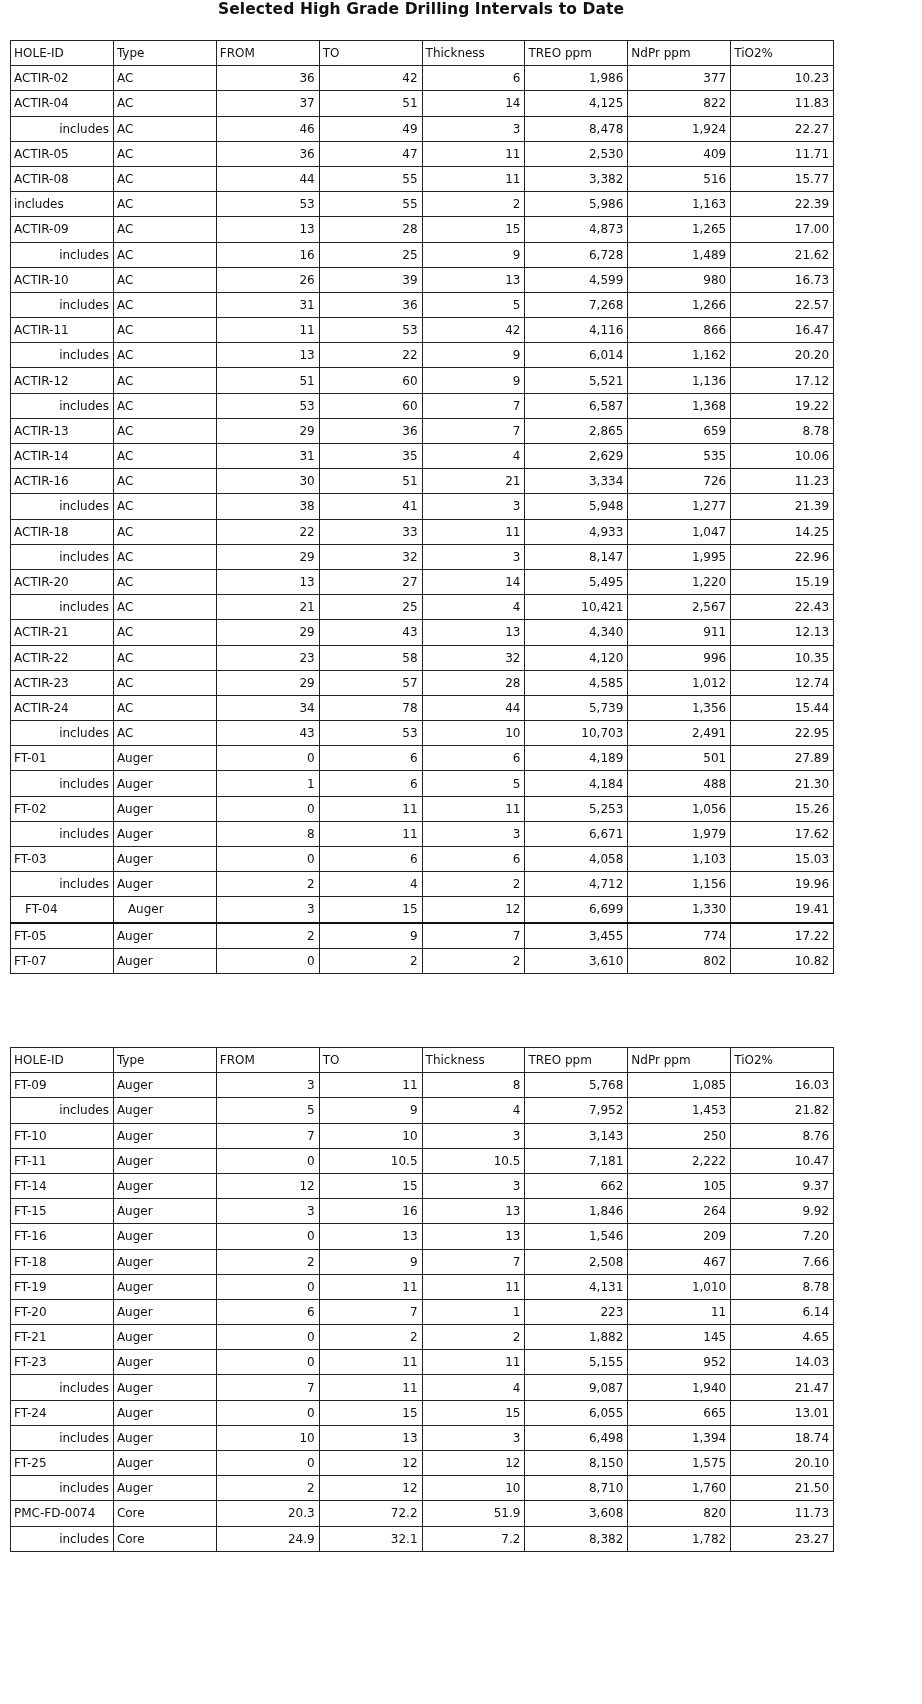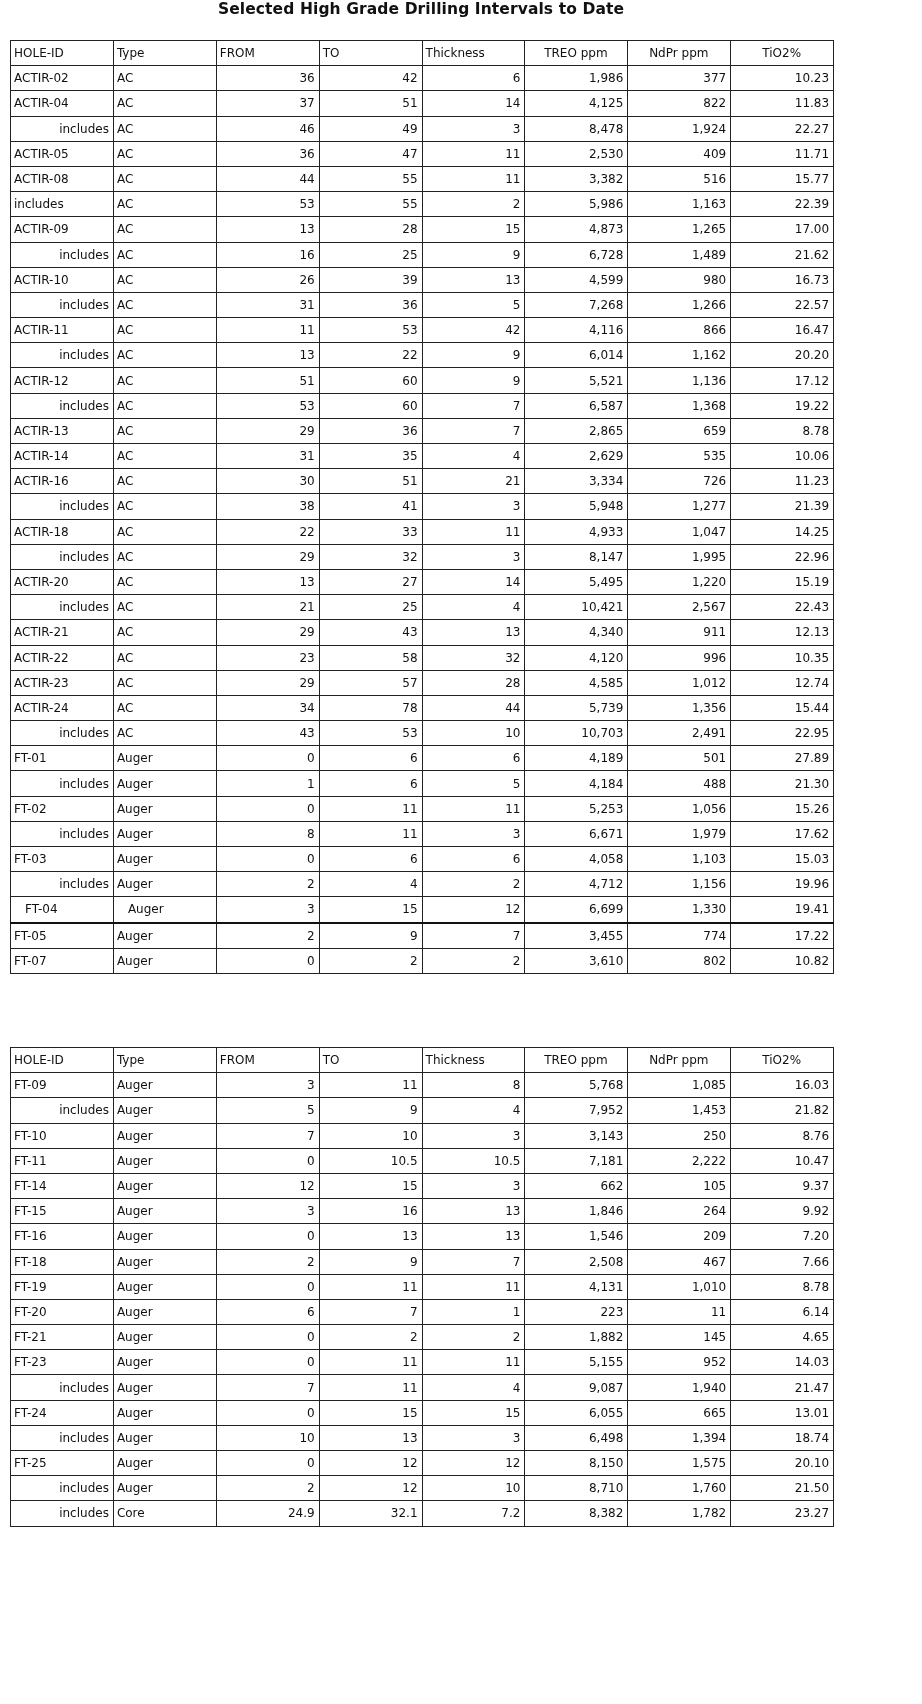--- a/index.html
+++ b/index.html
@@ -36,21 +36,21 @@
     table.data th, table.data td {
       border: 1px solid #222222;
       height: 24.2px;
       padding: 0 4px 0 3px;
       font-weight: normal;
       white-space: nowrap;
       overflow: hidden;
       vertical-align: middle;
     }
     table.data th { text-align: left; }
-    table.data th.num { text-align: center; }
+    table.data th.num { text-align: left; }
     table.data td { text-align: left; }
     table.data td.num { text-align: right; }
     table.data td.hole.sub { text-align: right; }
     tr.heavy-bottom td { border-bottom: 2px solid #111111; padding-left: 14px; }
   </style>
 </head>
 <body>
 
 <div class="title">Selected High Grade Drilling Intervals to Date</div>
 
@@ -629,20 +629,30 @@
         <td class="hole sub">includes</td>
         <td>Auger</td>
         <td class="num">2</td>
         <td class="num">12</td>
         <td class="num">10</td>
         <td class="num">8,710</td>
         <td class="num">1,760</td>
         <td class="num">21.50</td>
       </tr>
       <tr>
+        <td class="hole">PMC-FD-0074</td>
+        <td>Core</td>
+        <td class="num">20.3</td>
+        <td class="num">72.2</td>
+        <td class="num">51.9</td>
+        <td class="num">3,608</td>
+        <td class="num">820</td>
+        <td class="num">11.73</td>
+      </tr>
+      <tr>
         <td class="hole sub">includes</td>
         <td>Core</td>
         <td class="num">24.9</td>
         <td class="num">32.1</td>
         <td class="num">7.2</td>
         <td class="num">8,382</td>
         <td class="num">1,782</td>
         <td class="num">23.27</td>
       </tr>
     </tbody>

